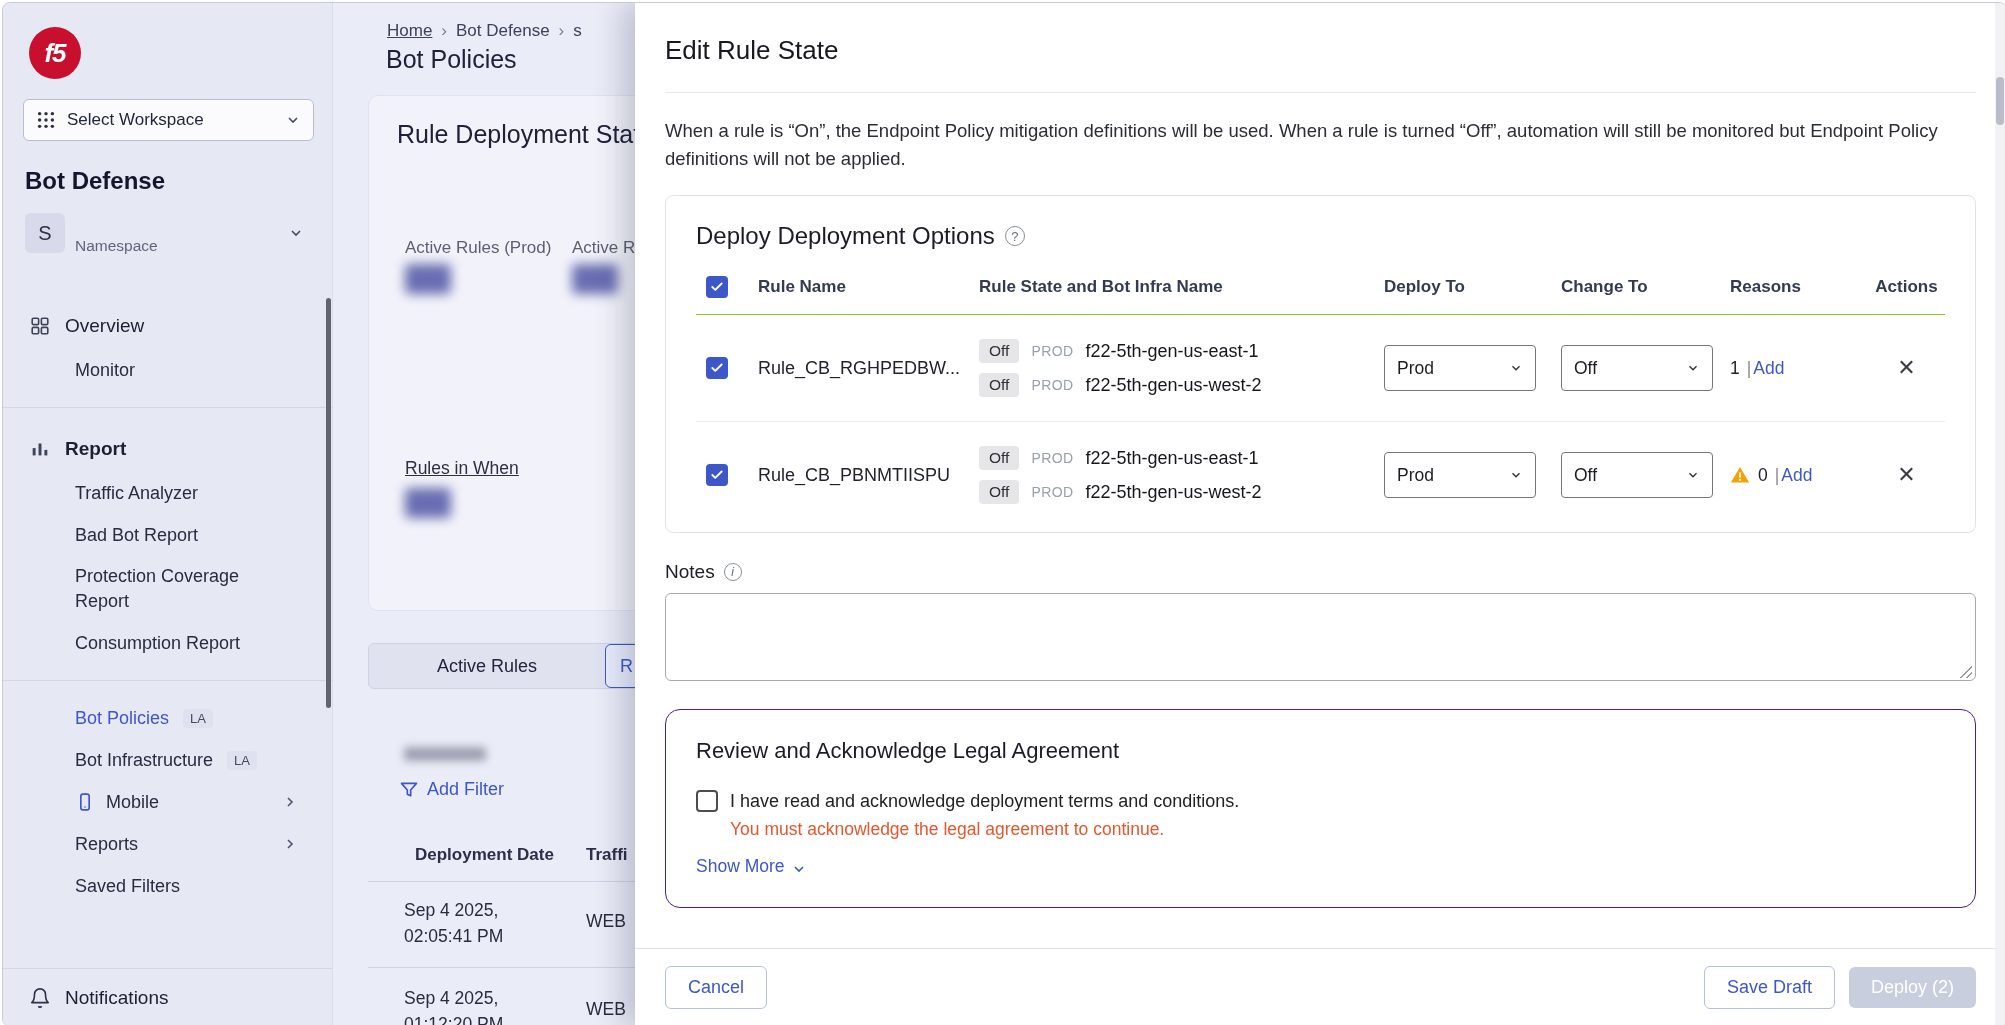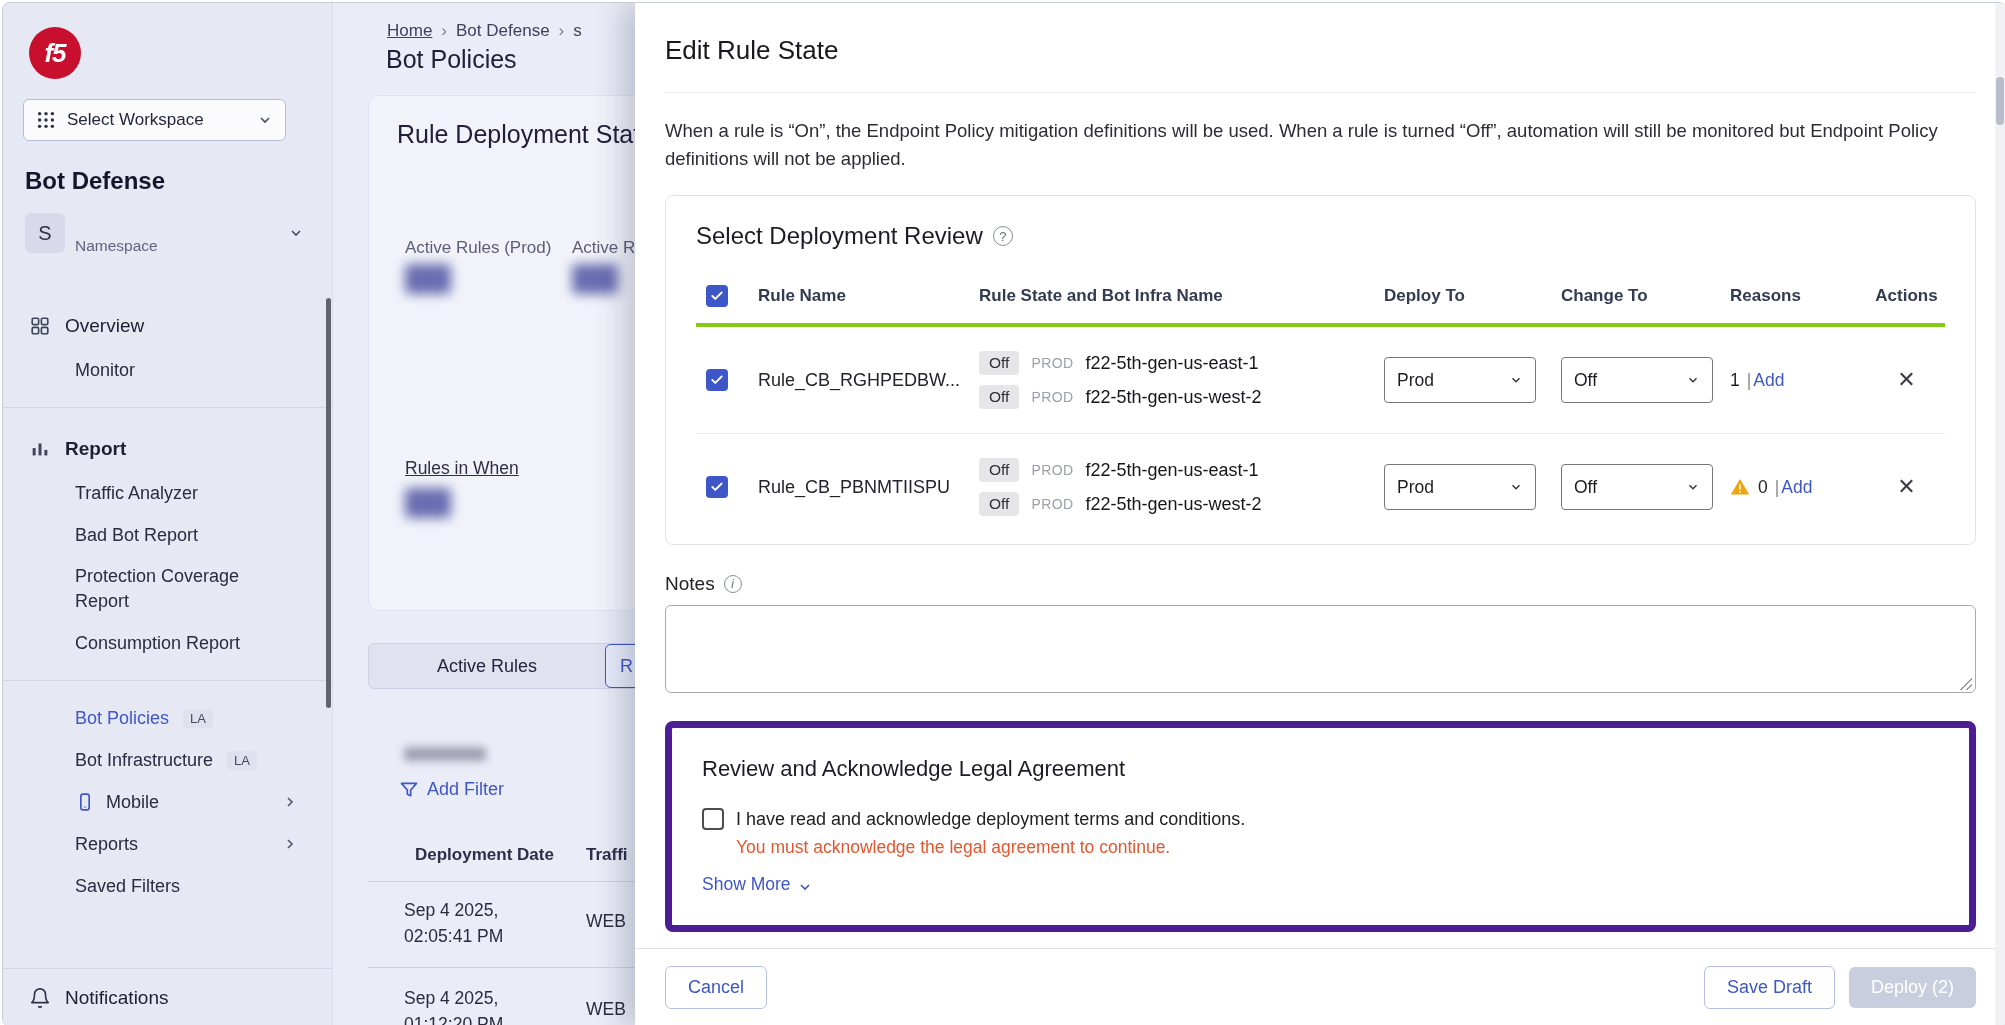--- a/index.html
+++ b/index.html
@@ -14,21 +14,21 @@
   .sidebar {
     position: absolute; left: 0; top: 0; width: 330px; height: 100%;
     background: var(--sidebar-bg, #e6e8f4); border-right: 1px solid #d9dceb;
   }
   .logo {
     margin: 24px 0 0 26px; width: 52px; height: 52px; border-radius: 50%;
     background: var(--logo-red, #c8102e); display: flex; align-items: center; justify-content: center;
   }
   .logo span { color: #fff; font-size: 26px; font-weight: bold; font-style: italic; letter-spacing: -1px; }
   .workspace {
-    margin: 20px 20px 0 20px; width: 263px; height: 42px; border: 1px solid #b7bbd4; border-radius: 6px;
+    margin: 20px 20px 0 20px; width: 291px; height: 42px; border: 1px solid #b7bbd4; border-radius: 6px;
     background: #fbfbfe; display: flex; align-items: center; gap: 11px; padding: 0 12px;
     font-size: 17px; color: #23263c; cursor: pointer; font-family: inherit;
   }
   .workspace .chev { margin-left: auto; display: flex; }
   .product-title { margin: 26px 0 0 22px; font-size: 24px; font-weight: bold; color: #15162c; line-height: 28px; }
   .namespace { position: relative; margin: 18px 20px 0 22px; height: 44px; display: flex; align-items: flex-end; cursor: pointer; }
   .ns-avatar {
     position: absolute; left: 0; top: 0; width: 40px; height: 40px; border-radius: 6px;
     background: #d8daeb; display: flex; align-items: center; justify-content: center;
     font-size: 20px; color: #2f2f45;
@@ -118,21 +118,21 @@
   .panel-desc { margin-top: 24px; font-size: 18.5px; line-height: 28px; color: #2c2c34; }
 
   .opt-card { margin-top: 22px; border: 1px solid #e2e2e8; border-radius: 8px; padding: 26px 30px 4px 30px; }
   .opt-title-row { display: flex; align-items: center; gap: 10px; }
   .opt-title { font-size: 24px; font-weight: 500; color: #1c1c26; }
   .circle-ic {
     width: 20px; height: 20px; border: 1.5px solid #8a8f98; border-radius: 50%; color: #6a6f7a;
     font-size: 13px; display: inline-flex; align-items: center; justify-content: center; flex: none;
   }
   .opt-grid { display: grid; grid-template-columns: 62px 221px 405px 177px 169px 138px 1fr; align-items: center; }
-  .opt-head { margin-top: 35px; padding-bottom: 16px; border-bottom: 4px solid #84cc16; }
+  .opt-head { margin-top: 26px; padding-bottom: 16px; border-bottom: 1px solid #84cc16; }
   .opt-head .h { font-size: 17px; font-weight: bold; color: #333a52; white-space: nowrap; }
   .opt-row { padding: 24px 0; }
   .opt-row + .opt-row { border-top: 1px solid #ededf1; }
   .cb {
     width: 22px; height: 22px; border-radius: 4px; display: inline-flex; align-items: center; justify-content: center;
     cursor: pointer; flex: none;
   }
   .cb.checked { background: var(--accent, #3e57c8); }
   .cb.unchecked { border: 2px solid #4c4c52; background: #fff; }
   .cb-cell { padding-left: 10px; }
@@ -159,21 +159,21 @@
   .notes-area {
     width: 100%; height: 88px; border: 1px solid #a9a9af; border-radius: 6px; resize: none;
     font-family: "Liberation Sans", sans-serif; font-size: 17px; padding: 10px 12px; background: #fff;
   }
   .resize-corner {
     position: absolute; right: 4px; bottom: 7px; width: 13px; height: 13px; pointer-events: none;
     background: repeating-linear-gradient(315deg, transparent 0 3px, #9a9aa2 3px 4.5px);
     clip-path: polygon(100% 0, 100% 100%, 0 100%);
   }
 
-  .legal-card { margin-top: 24px; border: 7px solid #4c1d95; border-radius: 8px; padding: 28px 42px 30px 30px; }
+  .legal-card { margin-top: 24px; border: 1px solid #4c1d95; border-radius: 15px; padding: 28px 42px 30px 30px; }
   .legal-title { font-size: 22px; font-weight: 500; color: #1c1c26; }
   .legal-check-row { margin-top: 26px; display: flex; align-items: center; gap: 12px; }
   .legal-check-row label { font-size: 18px; color: #222; cursor: pointer; }
   .legal-error { margin: 7px 0 0 34px; color: var(--error, #e4572e); font-size: 17.5px; }
   .show-more { margin-top: 16px; display: flex; align-items: flex-end; gap: 6px; color: var(--accent, #3e57c8); font-size: 17.5px; cursor: pointer; }
 
   .panel-footer {
     position: absolute; left: 0; right: 0; bottom: 0; height: 78px; border-top: 1px solid #e3e3e6;
     background: #fff; display: flex; align-items: center; padding: 0 30px; gap: 14px;
   }
@@ -382,21 +382,21 @@
   <section class="panel">
     <div class="panel-body">
       <div class="panel-header">
         <div class="panel-title">Edit Rule State</div>
       </div>
 
       <p class="panel-desc">When a rule is “On”, the Endpoint Policy mitigation definitions will be used. When a rule is turned “Off”, automation will still be monitored but Endpoint Policy definitions will not be applied.</p>
 
       <div class="opt-card">
         <div class="opt-title-row">
-          <span class="opt-title">Select Deployment Review</span>
+          <span class="opt-title">Deploy Deployment Options</span>
           <span class="circle-ic">?</span>
         </div>
 
         <div class="opt-grid opt-head">
           <div class="cb-cell">
             <span class="cb checked">
               <svg width="14" height="14" viewBox="0 0 24 24" fill="none" stroke="#fff" stroke-width="3.2" stroke-linecap="round" stroke-linejoin="round">
                   <polyline points="20 6 9 17 4 12"></polyline>
                 </svg>
             </span>

